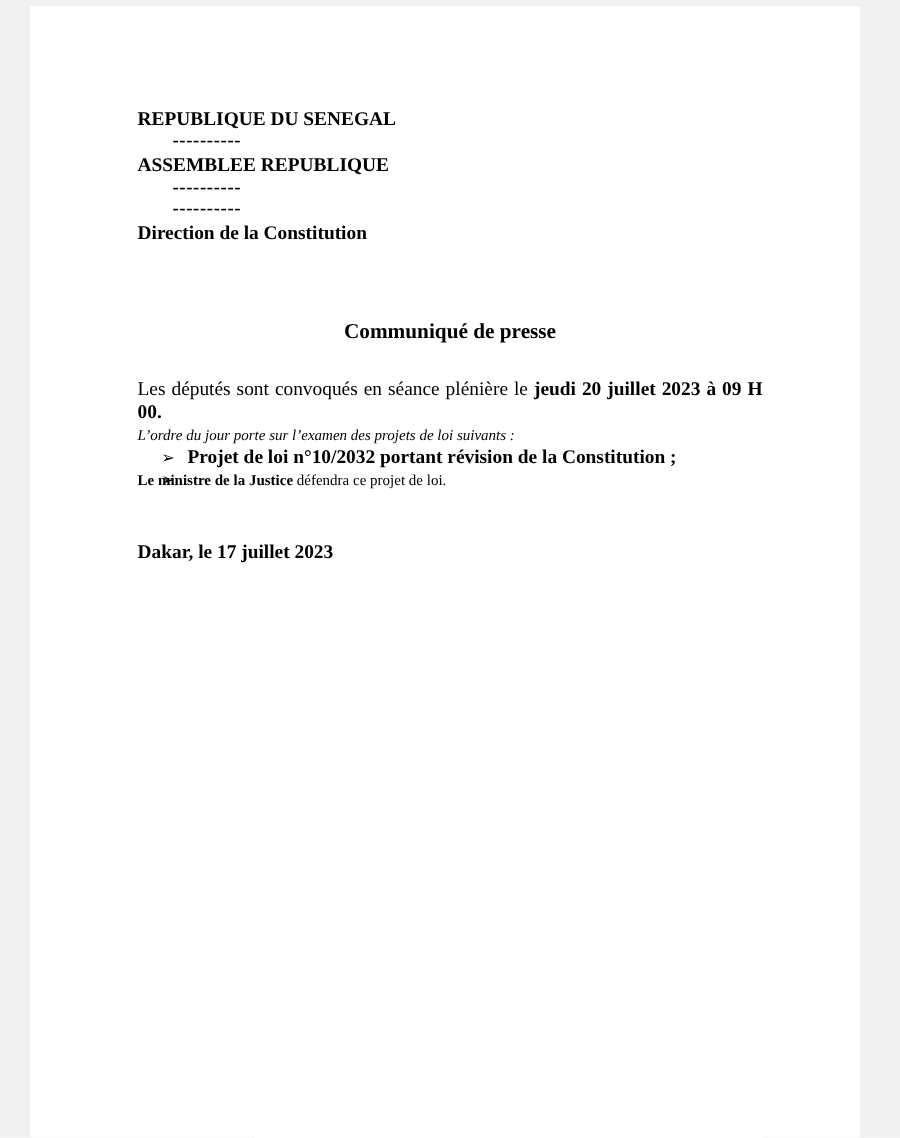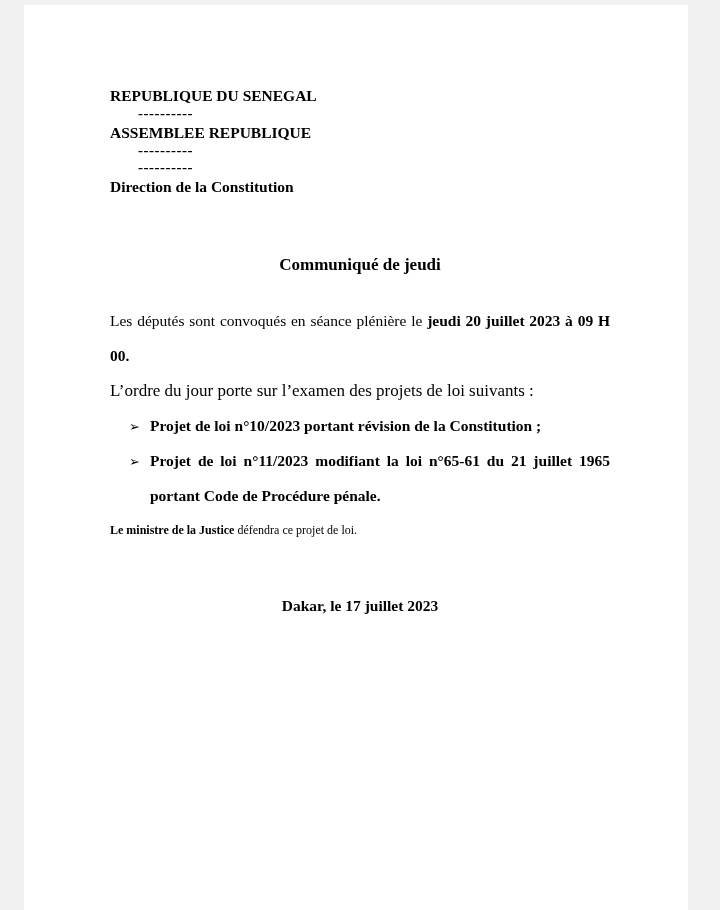--- a/index.html
+++ b/index.html
@@ -51,28 +51,29 @@
     margin: 58px 0 0 0;
     font-size: 17px;
     font-weight: 700;
     line-height: 22px;
     text-align: center;
   }
   
   .doc-body {
     margin-top: 27px;
     font-size: 15.5px;
-    line-height: 35px;
+    line-height: 18px;
   }
   .doc-body p { margin: 0; }
   .para-convocation {
     text-align: justify;
   }
   .para-agenda-intro {
-    font-size: 17px;
+    font-size: 12px;
+    font-style: italic;
   }
   .agenda-list {
     margin: 0;
     padding: 0;
     list-style: none;
     font-weight: 700;
   }
   .agenda-item {
     position: relative;
     padding-left: 40px;
@@ -89,51 +90,51 @@
   .para-minister {
     font-size: 12px;
   }
   .para-note {
     margin-top: 30px !important;
     text-align: justify;
   }
   .dateline {
     margin-top: 40px !important;
     font-weight: 700;
-    text-align: center;
+    text-align: left;
   }
   .b { font-weight: 700; }
 </style>
 </head>
 <body>
 
 <div class="viewer">
   <div class="page">
     <div class="content">
 
       <div class="doc-header">
         <p class="hdr-line">REPUBLIQUE DU SENEGAL</p>
         <p class="hdr-sep">----------</p>
         <p class="hdr-line">ASSEMBLEE REPUBLIQUE</p>
         <p class="hdr-sep">----------</p>
         <p class="hdr-sep">----------</p>
         <p class="hdr-line">Direction de la Constitution</p>
       </div>
 
-      <h1 class="doc-title">Communiqué de jeudi</h1>
+      <h1 class="doc-title">Communiqué de presse</h1>
 
       <div class="doc-body">
 
         <p class="para-convocation"><span>Les députés sont convoqués en séance plénière le </span><span class="b">jeudi 20 juillet 2023 à 09 H 00.</span></p>
 
         <p class="para-agenda-intro">L’ordre du jour porte sur l’examen des projets de loi suivants :</p>
 
         <ul class="agenda-list">
-          <li class="agenda-item"><span class="bullet">➢</span><span>Projet de loi n°10/2023 portant révision de la Constitution ;</span></li>
-          <li class="agenda-item"><span class="bullet">➢</span><span>Projet de loi n°11/2023 modifiant la loi n°65-61 du 21 juillet 1965 portant Code de Procédure pénale.</span></li>
+          <li class="agenda-item"><span class="bullet">➢</span><span>Projet de loi n°10/2032 portant révision de la Constitution ;</span></li>
+          <li class="agenda-item"><span class="bullet">➢</span></li>
         </ul>
 
         <p class="para-minister"><span class="b">Le ministre de la Justice</span><span> défendra ce projet de loi.</span></p>
 
 
         <p class="dateline">Dakar, le 17 juillet 2023</p>
 
       </div>
 
     </div>

